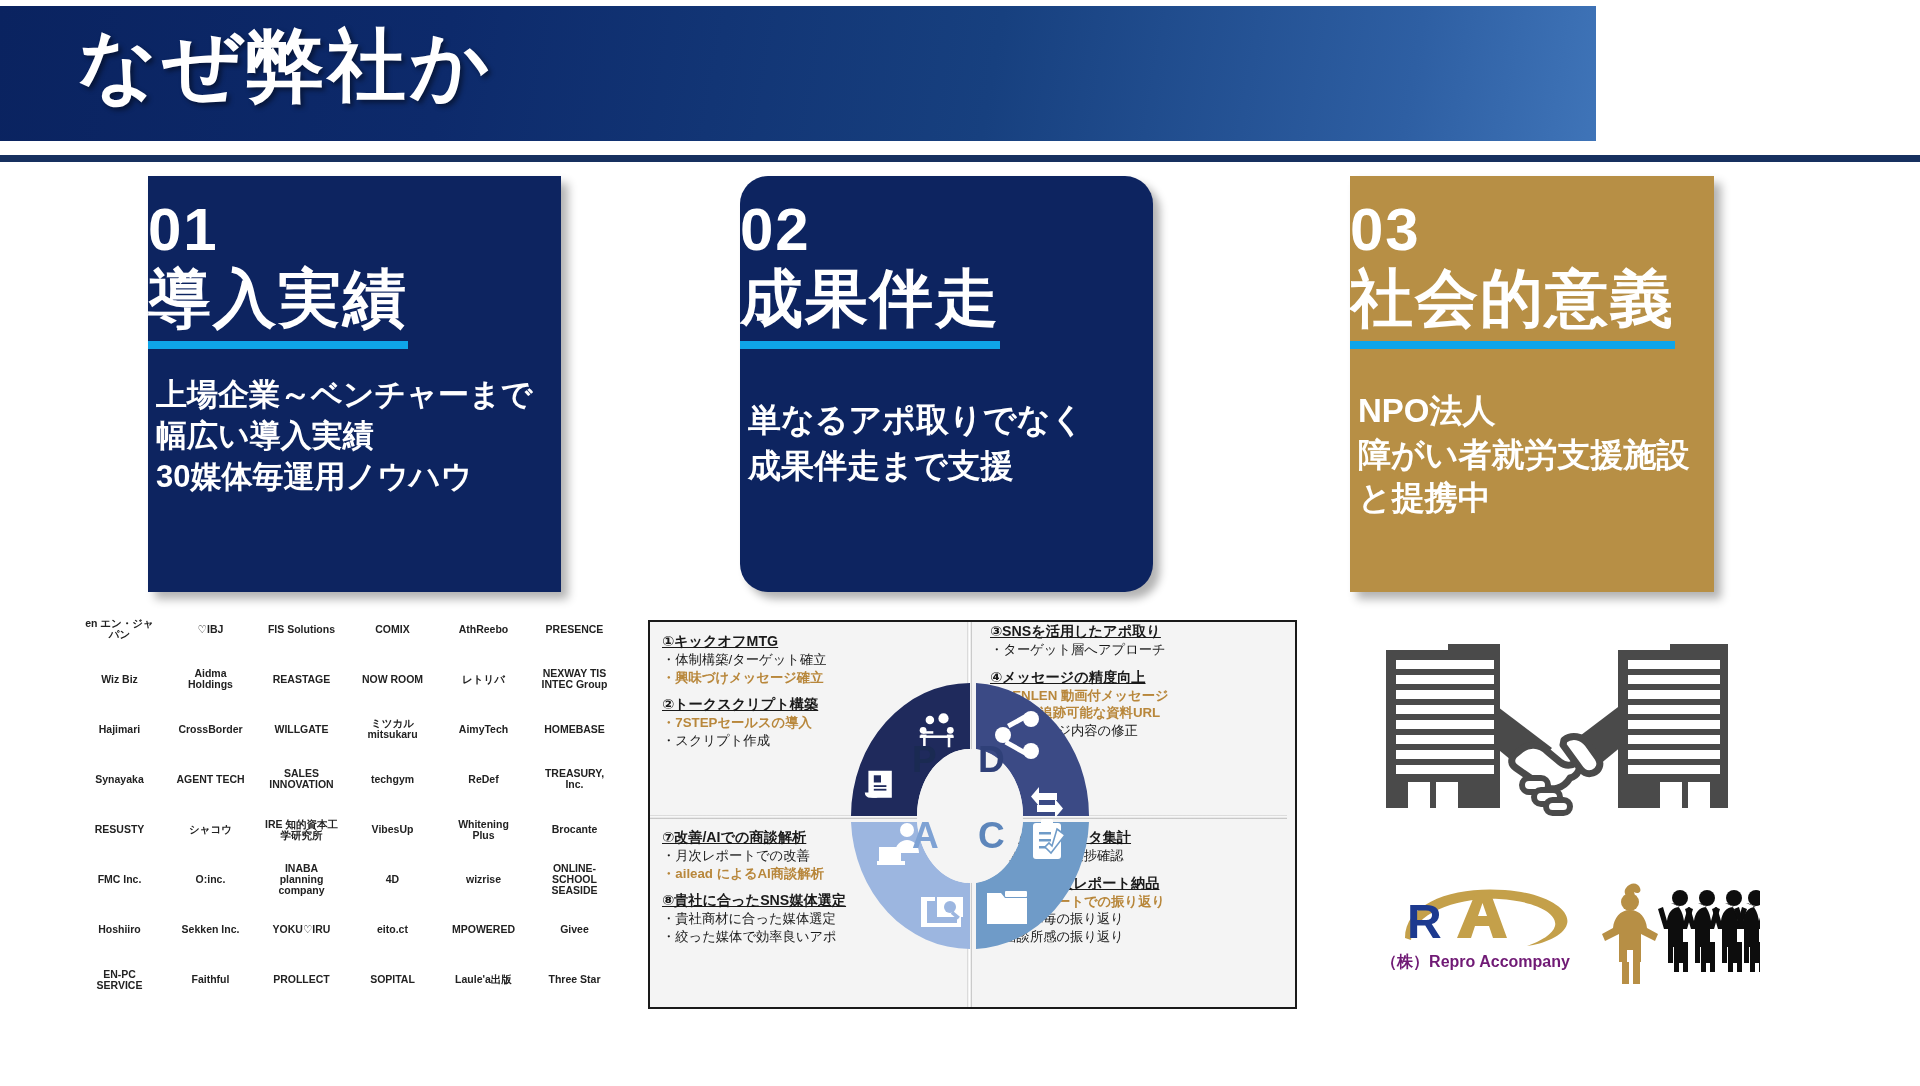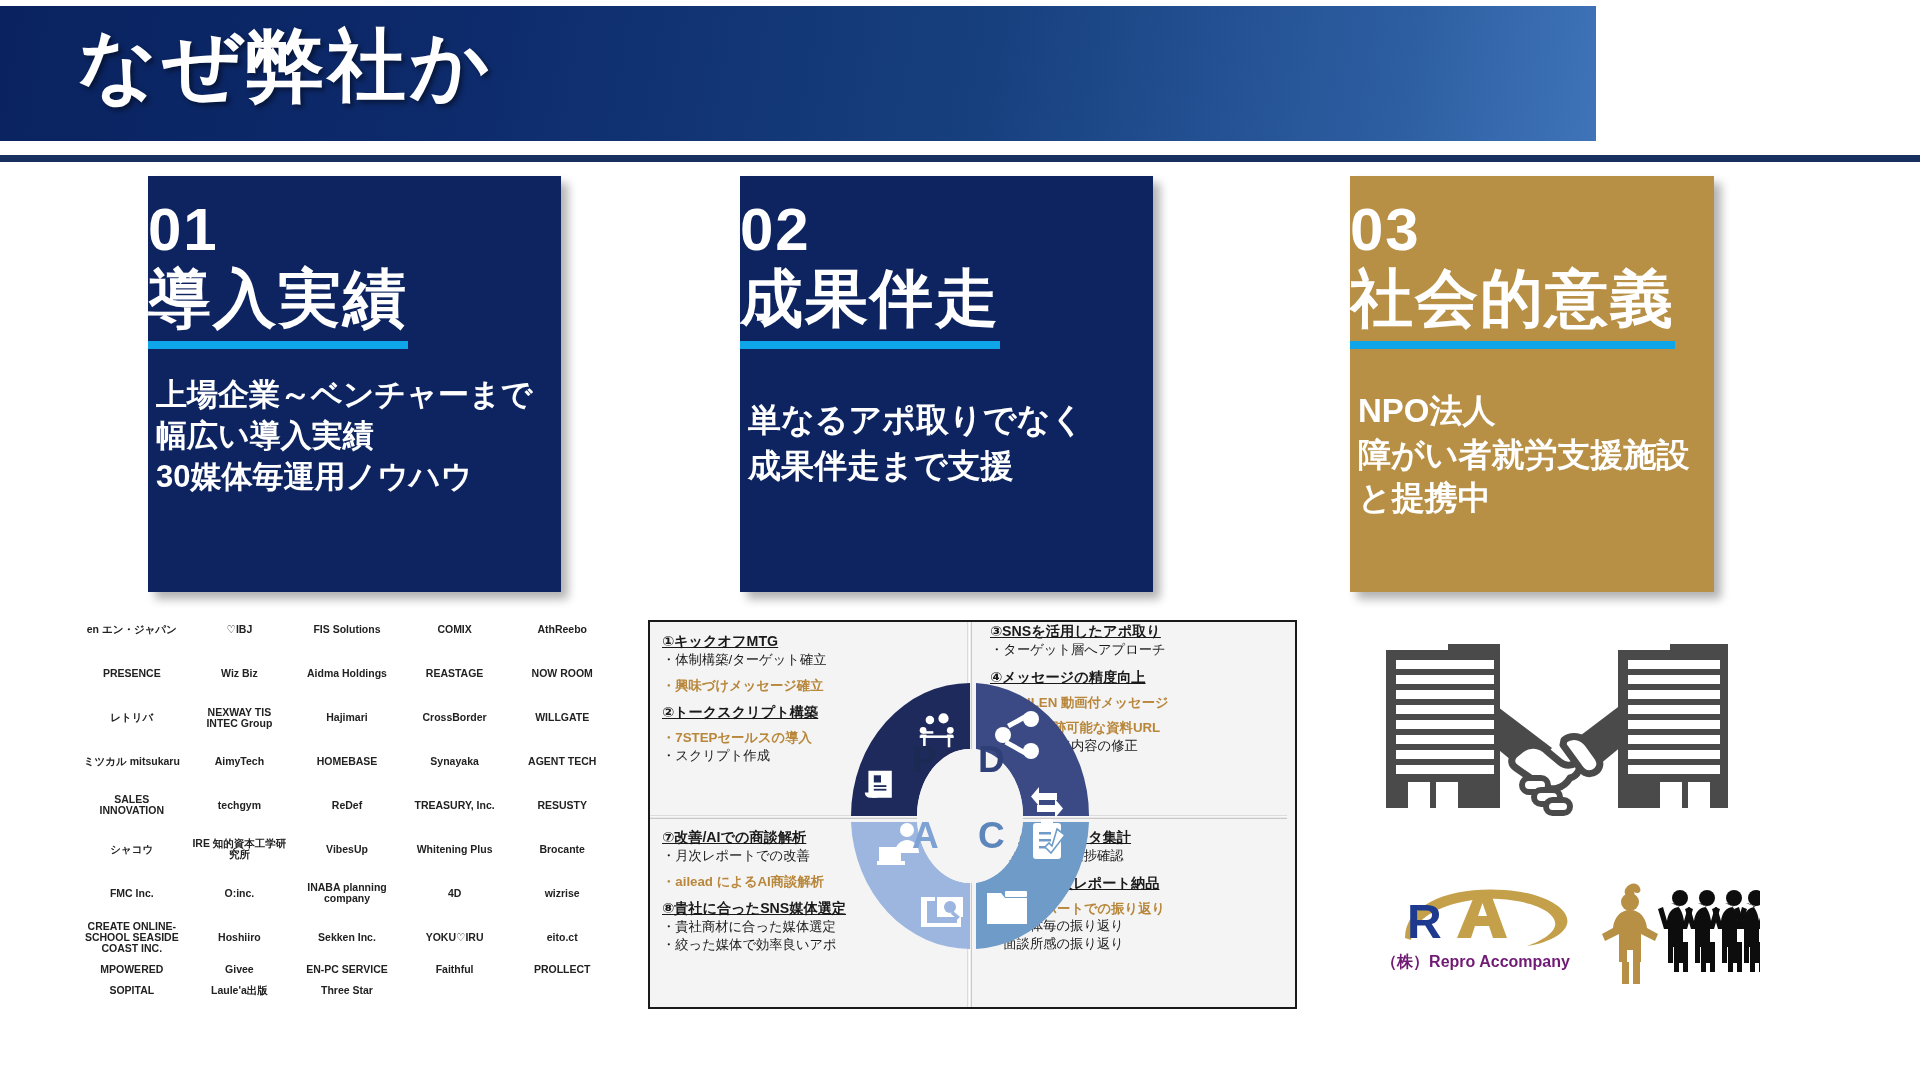--- a/index.html
+++ b/index.html
@@ -41,22 +41,22 @@
   }
   .card-body{
     font-size:31px;font-weight:bold;line-height:1.32;margin-top:26px;padding:0 8px;
     letter-spacing:0px;
   }
   #card2 .card-body{margin-top:48px;font-size:33px;line-height:1.4;}
   #card3 .card-body{margin-top:40px;font-size:33px;line-height:1.32;}
   
   .logo-grid{
     position:absolute;left:82px;top:612px;width:530px;height:385px;
-    display:grid;grid-template-columns:repeat(5,1fr);grid-template-rows:repeat(8,1fr);
-    gap:8px;
+    display:grid;grid-template-columns:repeat(6,1fr);grid-template-rows:repeat(8,1fr);
+    gap:16px;
   }
   .logo-cell{
     display:flex;align-items:center;justify-content:center;
     font-size:10.5px;font-weight:bold;text-align:center;line-height:1.05;
     padding:1px;overflow:hidden;color:#222;
   }
   
   .pdca{
     position:absolute;left:648px;top:620px;width:637px;height:385px;
     background:#f4f4f4;border:2px solid #1a1a1a;padding-left:8px;
@@ -73,21 +73,21 @@
   #q1{left:12px;top:10px;width:300px;}
   #q2{left:340px;top:0;width:290px;}
   #q3{left:12px;top:206px;width:300px;}
   #q4{left:340px;top:206px;width:290px;}
   .q-head{
     font-weight:bold;font-size:14.2px;text-decoration:underline;margin:0 0 1px 0;
     display:block;
   }
   .q-sub{margin-bottom:9px;}
   .q-item{white-space:nowrap;}
-  .gold{color:#b8873b;font-weight:bold;margin-top:8px;}
+  .gold{color:#b8873b;font-weight:bold;}
   
   .wheel{position:absolute;left:195px;top:55px;width:250px;height:278px;}
   .wheel-letters{
     position:absolute;left:55px;top:60px;width:140px;height:160px;
   }
   .wl{position:absolute;font-size:37px;font-weight:bold;}
   .wl-p{left:12px;top:2px;color:#1a2a52;}
   .wl-d{left:78px;top:2px;color:#2f4078;}
   .wl-a{left:12px;top:78px;color:#7ea2d4;}
   .wl-c{left:78px;top:78px;color:#5d86bb;}
@@ -110,21 +110,21 @@
 <div class="header-rule"></div>
 
 <div class="card" id="card1" style="background: rgb(13, 36, 96);">
   <div class="card-num">01</div>
   <div><span class="card-title">導入実績</span></div>
   <div class="card-body" style="white-space:pre-line">上場企業～ベンチャーまで
 幅広い導入実績
 30媒体毎運用ノウハウ</div>
 </div>
 
-<div class="card" id="card2" style="background: rgb(13, 36, 96);">
+<div class="card" id="card2" style="background: rgb(13, 36, 96); border-radius: 28px;">
   <div class="card-num">02</div>
   <div><span class="card-title">成果伴走</span></div>
   <div class="card-body" style="white-space:pre-line">単なるアポ取りでなく
 成果伴走まで支援</div>
 </div>
 
 <div class="card" id="card3" style="background: rgb(183, 143, 69);">
   <div class="card-num">03</div>
   <div><span class="card-title">社会的意義</span></div>
   <div class="card-body" style="white-space:pre-line">NPO法人

